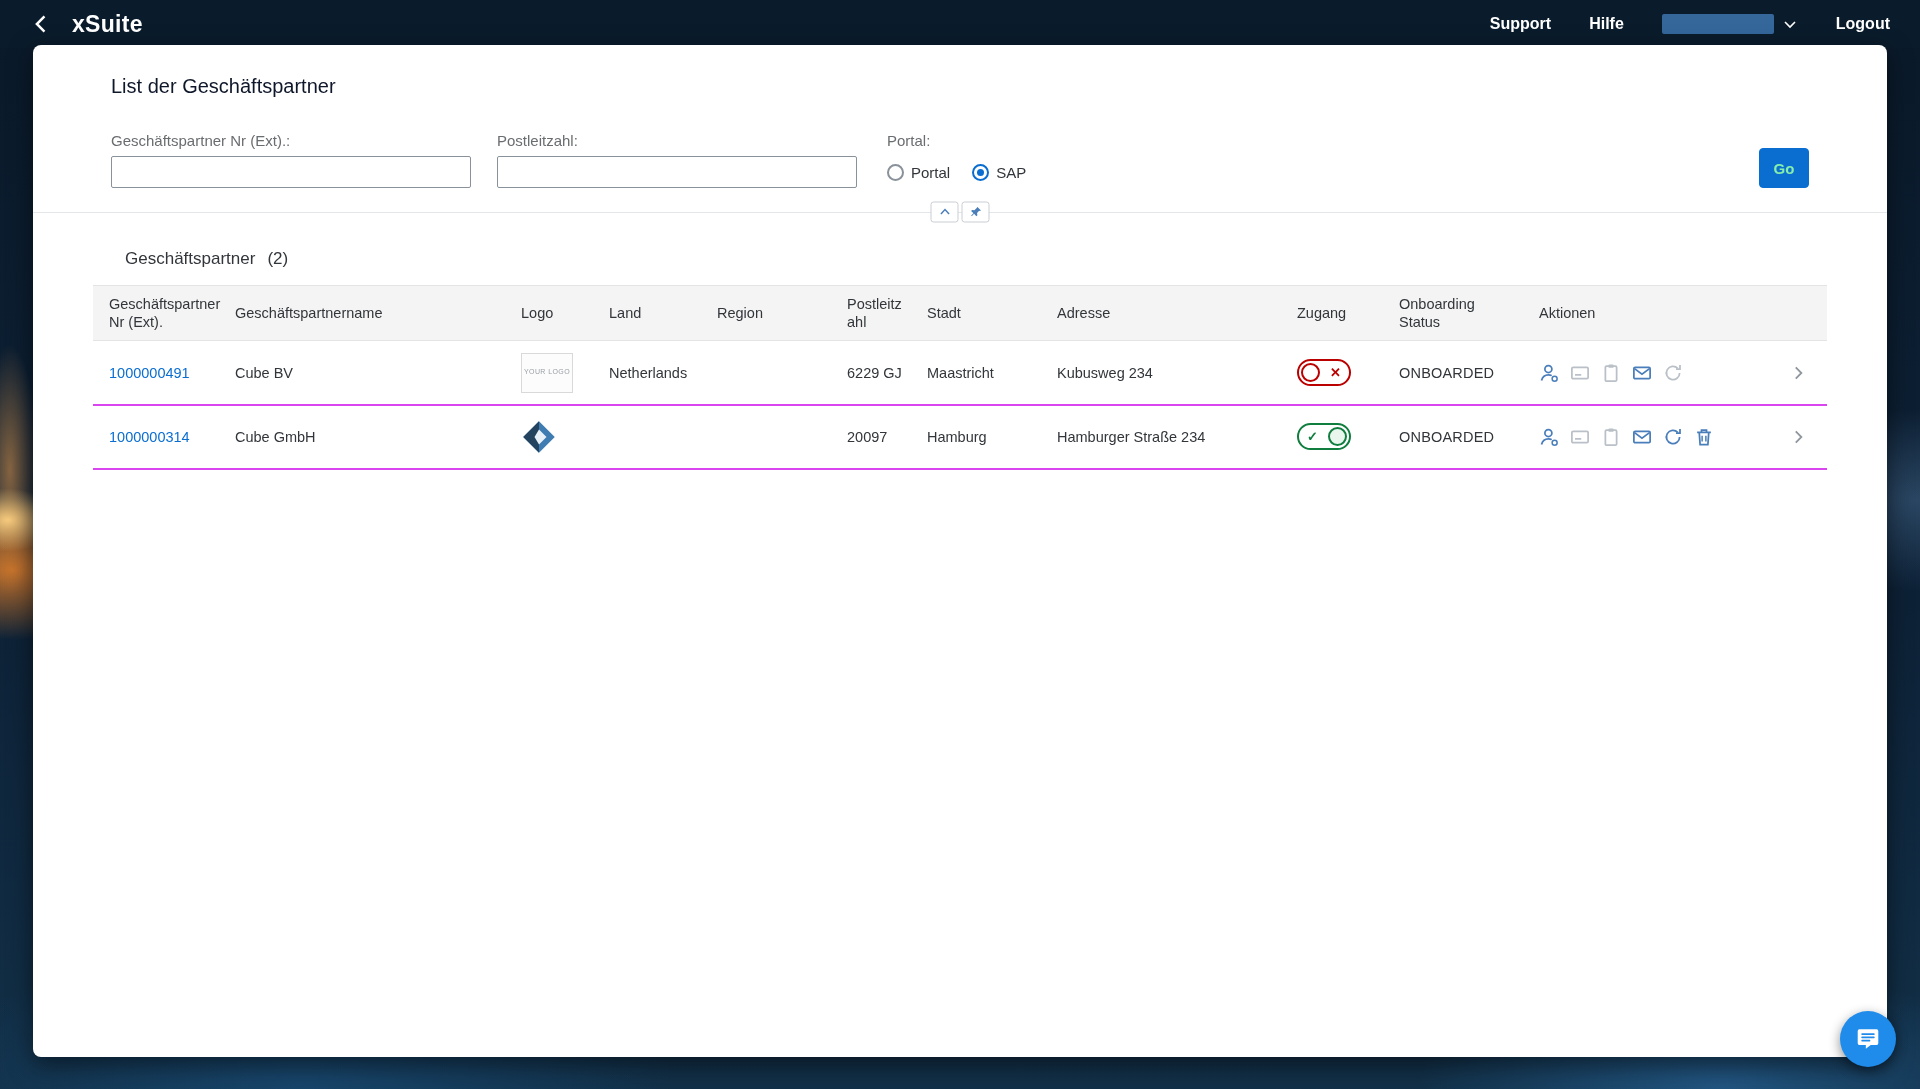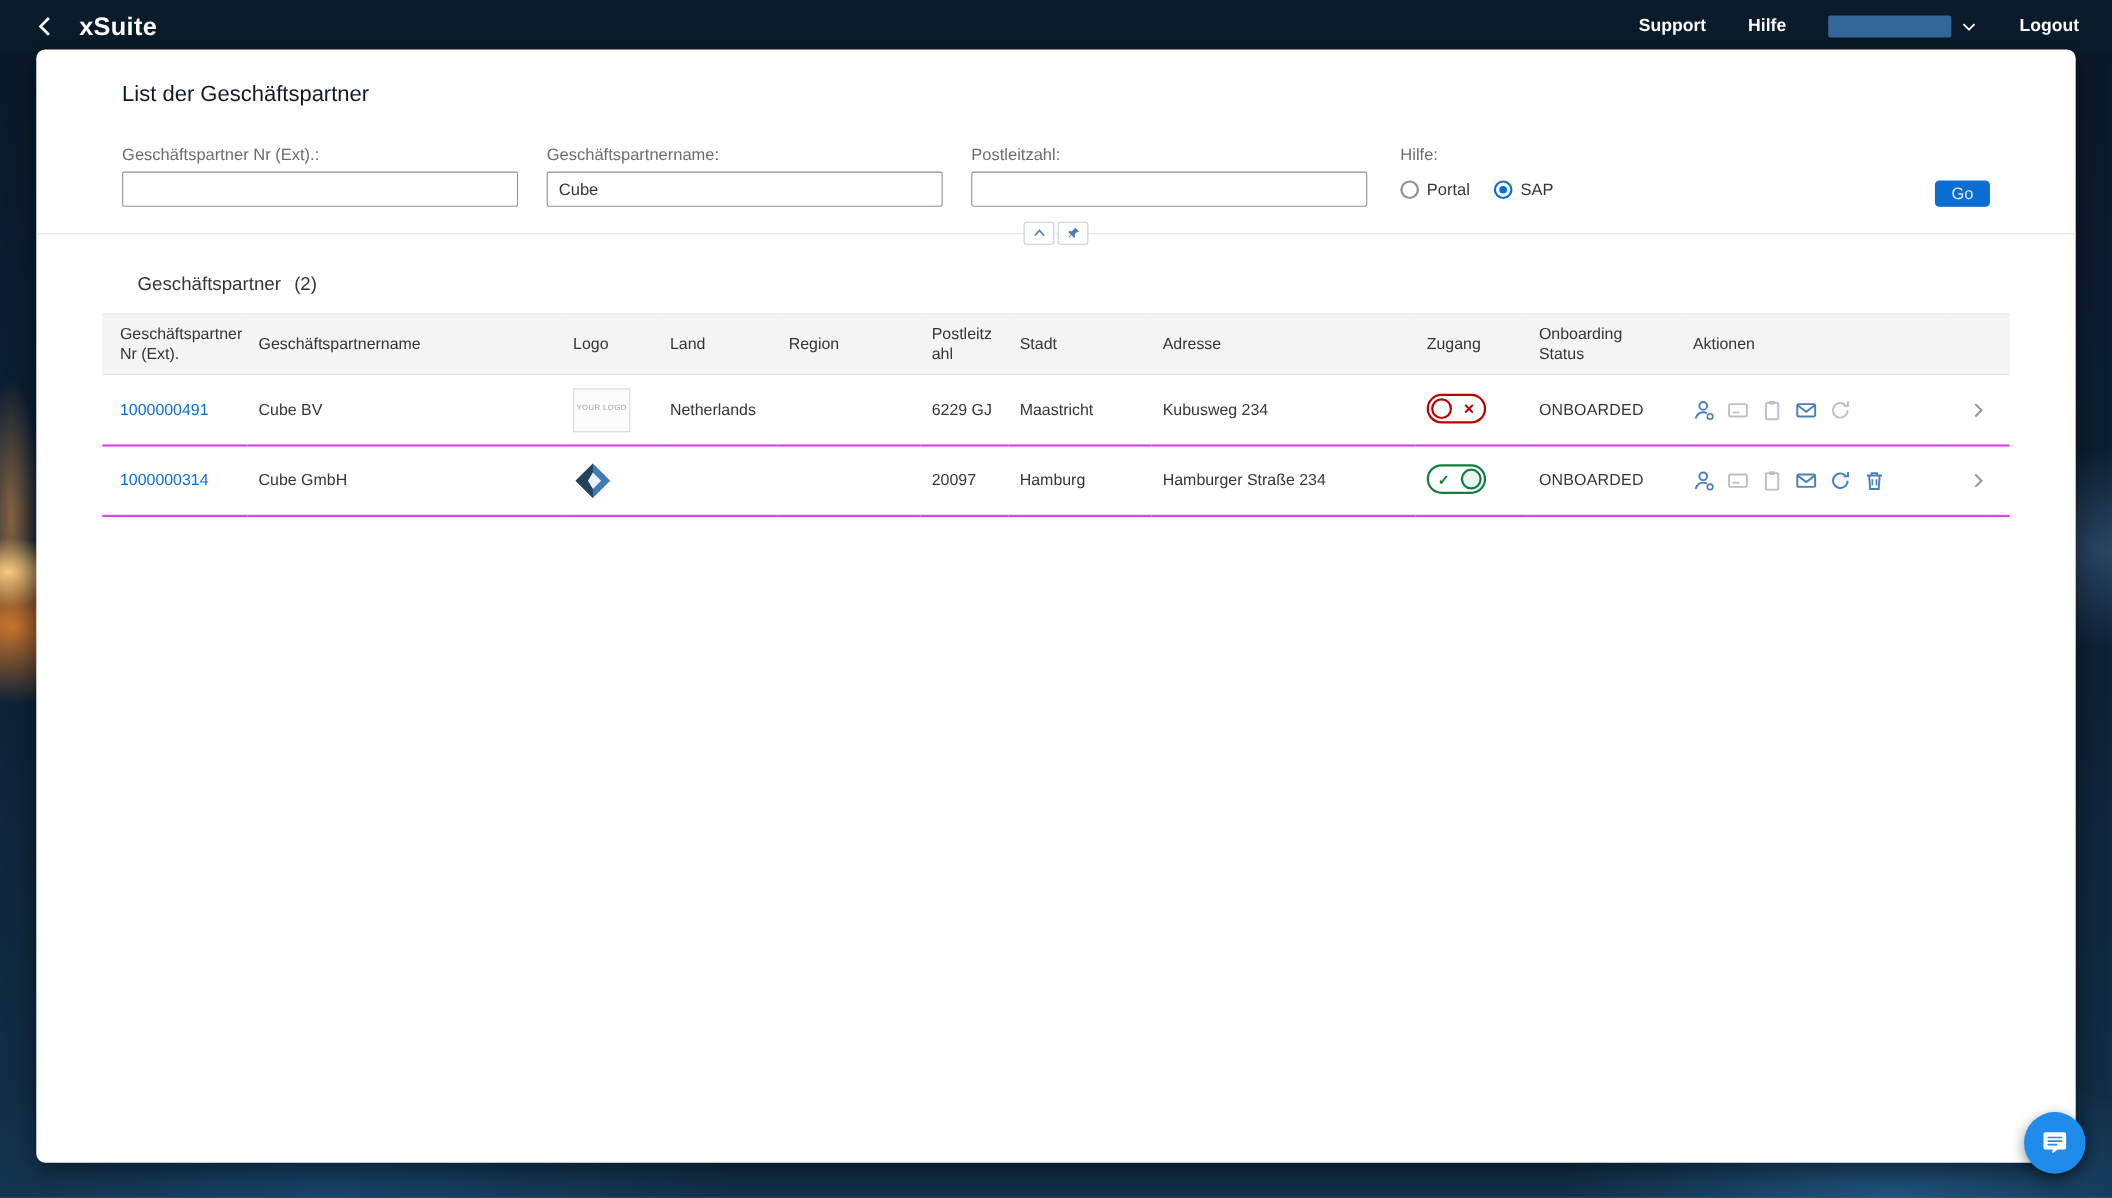--- a/index.html
+++ b/index.html
@@ -54,22 +54,22 @@
   .radio-opt input {
     appearance:none; -webkit-appearance:none; width:17px; height:17px; border-radius:50%;
     border:2px solid #89919a; background:#fff; cursor:pointer; display:inline-block;
   }
   .radio-opt input:checked { border-color:#0a6ed1; }
   .radio-opt input:checked::after {
     content:""; display:block; width:7px; height:7px; border-radius:50%;
     background:#0a6ed1; margin:3px auto;
   }
   .go-btn {
-    margin-left:auto; width:50px; height:24px; background:#0a6ed1; color:#e5e5e5;
-    border:1px solid #0a6ed1; border-radius:4px; font-size:15px; font-weight:400;
+    margin-left:auto; width:50px; height:40px; background:#0a6ed1; color:#86efac;
+    border:1px solid #0a6ed1; border-radius:4px; font-size:15px; font-weight:700;
     cursor:pointer; font-family:inherit;
   }
 
   
   .filter-collapse { position:relative; height:1px; background:#e4e7ea; margin:24px -60px 0 -60px; }
   .collapse-btns { position:absolute; left:50%; top:0; transform:translate(-50%,-50%); display:flex; gap:3px; }
   .mini-btn {
     width:28px; height:21px; background:#fff; border:1px solid #c9ced3; border-radius:3px;
     color:#4a7ebb; display:flex; align-items:center; justify-content:center; cursor:pointer; padding:0;
   }
@@ -162,29 +162,25 @@
   <main class="card">
 
     <h1 class="page-title">List der Geschäftspartner</h1>
 
     <div class="filter-bar">
       <div class="field">
         <label class="field-label">Geschäftspartner Nr (Ext).:</label>
         <input type="text" value="" style="">
       </div>
       <div class="field">
-        <label class="field-label">Geschäftspartnername:</label>
-        <input type="text" value="Cube" style="">
-      </div>
-      <div class="field">
         <label class="field-label">Postleitzahl:</label>
         <input type="text" value="" style="">
       </div>
       <div class="field quelle">
-        <label class="field-label">Hilfe:</label>
+        <label class="field-label">Portal:</label>
         <div class="radio-row">
           <label class="radio-opt">
             <input type="radio" name="quelle" style="">
             <span>Portal</span>
           </label>
           <label class="radio-opt">
             <input type="radio" name="quelle" checked="" style="">
             <span>SAP</span>
           </label>
         </div>

